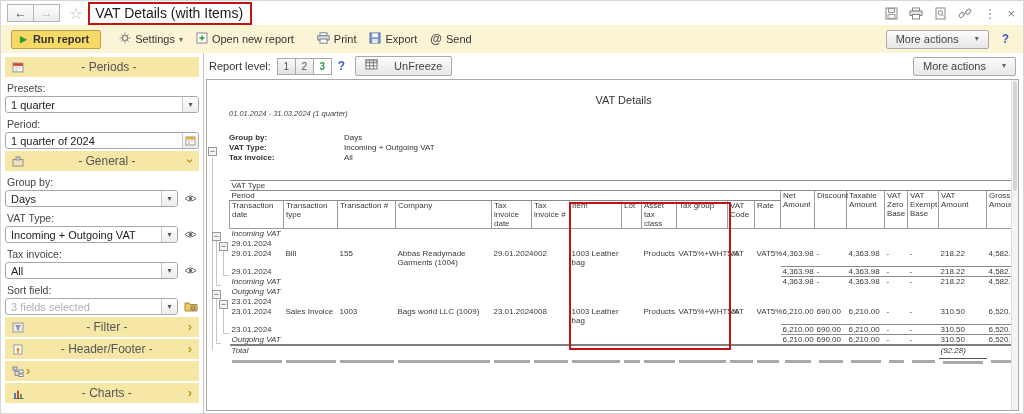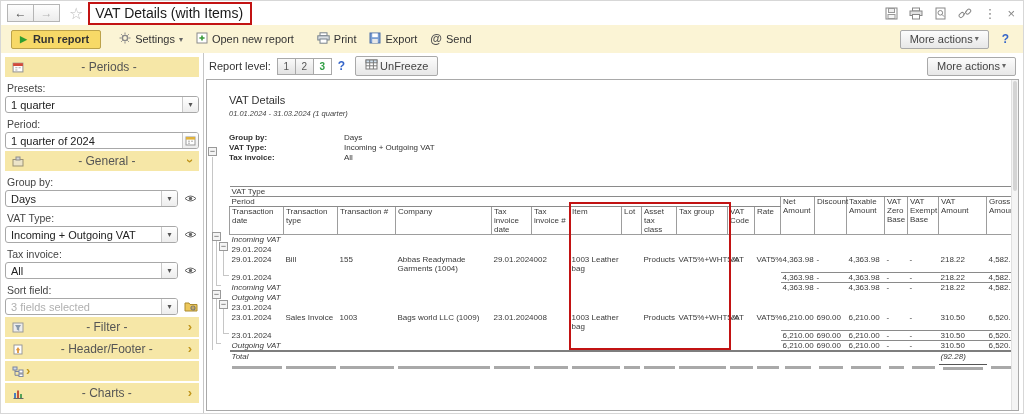--- a/index.html
+++ b/index.html
@@ -17,21 +17,21 @@
   .ticons { margin-left:auto; display:flex; gap:11px; align-items:center; color:#777; }
   .ticon { display:flex; align-items:center; cursor:pointer; font-size:13px; color:#888; }
 
   
   .toolbar { height:28px; background:#fbf4d5; display:flex; align-items:center; padding:0 8px 0 10px; gap:3px; }
   .btn-run { background:#f7d967; border:1px solid #bca24a; border-radius:2px; font-weight:bold; font-size:11px; color:#333; padding:2px 11px 3px 8px; display:flex; gap:6px; align-items:center; cursor:pointer; }
   .play { color:#2f9e2f; font-size:9px; }
   .tool { display:flex; align-items:center; gap:4px; font-size:11px; color:#333; padding:2px 5px; cursor:pointer; white-space:nowrap; }
   .tool.g1 { margin-left:10px; }
   .dd-car { font-size:8px; color:#666; }
-  .btn-gray { background:linear-gradient(#fcfcfc,#e7e7e7); border:1px solid #a9a9a9; border-radius:2px; font-size:11px; color:#444; padding:2px 9px 3px; display:flex; align-items:center; gap:2px; cursor:pointer; white-space:nowrap; }
+  .btn-gray { background:linear-gradient(#fcfcfc,#e7e7e7); border:1px solid #a9a9a9; border-radius:2px; font-size:11px; color:#444; padding:2px 9px 3px; display:flex; align-items:center; gap:16px; cursor:pointer; white-space:nowrap; }
   .help-q { color:#3565c9; font-weight:bold; font-size:12px; margin:0 6px 0 10px; cursor:pointer; }
   .spacer { flex:1; }
 
   
   .main { display:flex; height:362px; }
 
   
   .sidebar { width:203px; border-right:1px solid #c6c6c6; padding:2px 4px; background:#fff; flex:none; }
   .sec-header { display:flex; align-items:center; background:#f6e7a7; border-radius:0; height:20px; padding:0 7px; margin:2px 0; font-size:12px; color:#555; cursor:pointer; }
   .sec-header.gap { }
@@ -54,29 +54,29 @@
   .lvl.active { background:#fff; color:#2f9e44; font-weight:bold; }
   #level-buttons { display:flex; margin-left:3px; }
 
   
   #report-panel { position:relative; flex:1; border:1px solid #a9a9a9; margin:1px 4px 4px 2px; display:flex; overflow:hidden; background:#fff; }
   #tree-gutter { width:22px; position:relative; flex:none; }
   .report-body { flex:1; padding-top:11px; position:relative; }
   .minus { position:absolute; width:9px; height:9px; border:1px solid #999; background:#f4f4f4; font-size:9px; line-height:7px; text-align:center; color:#555; z-index:2; cursor:pointer; }
   .tline { position:absolute; background:#c6c6c6; z-index:1; }
   .rb-company { font-weight:bold; font-size:11px; color:#222; }
-  .rb-title { font-size:11px; color:#333; margin-top:3px; }
+  .rb-title { font-size:11px; color:#333; margin-top:3px;text-align:center; }
   .rb-period { font-size:7.5px; font-style:italic; color:#444; margin-top:3px; }
   #report-params { margin-top:15px; }
   .param-row { display:flex; font-size:8px; line-height:10px; }
   .param-label { width:115px; font-weight:bold; color:#333; }
   .param-value { color:#333; }
 
   
-  #report-table { margin-top:23px; border-collapse:collapse; table-layout:fixed; width:788px; }
+  #report-table { margin-top:17px; border-collapse:collapse; table-layout:fixed; width:788px; }
   #report-table th, #report-table td { font-size:8px; line-height:9px; padding:0 2px; vertical-align:top; color:#3a3a3a; text-align:left; font-weight:normal; }
   th.band { border-top:1px solid #8a8a8a; border-bottom:1px solid #8a8a8a; padding:1px 2px; }
   th.colhead { border:1px solid #9d9d9d; vertical-align:middle; padding:1px 2px; }
   td.num, th.num-h { }
   td.num { text-align:right; white-space:nowrap; }
   td.b { font-weight:bold;font-style:italic; }
   td.ind-1 { padding-left:10px; }
   td.ind-2 { padding-left:18px; }
   td.tl { border-top:1px solid #8a8a8a; }
   tr.r-group td, tr.r-date td, tr.r-subtotal td, tr.r-grouptotal td { height:10px; }

